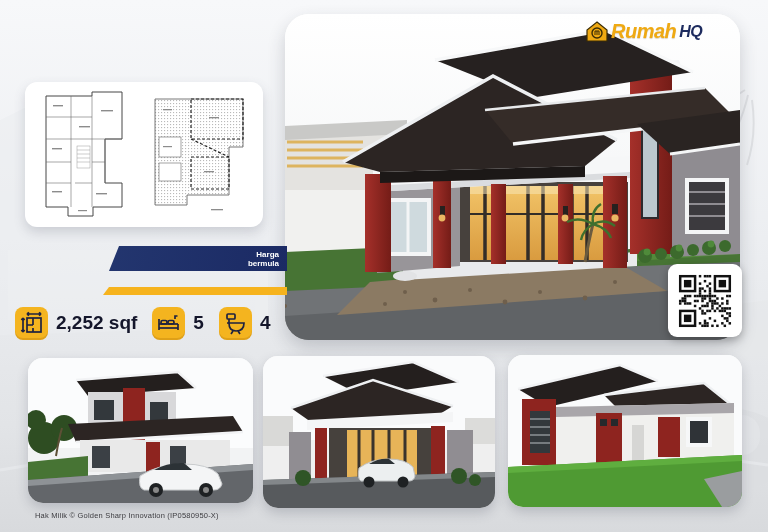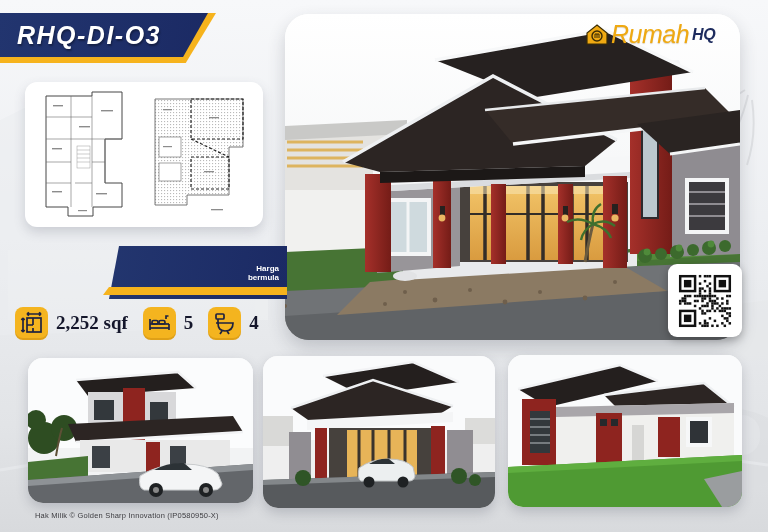--- a/index.html
+++ b/index.html
@@ -17,42 +17,42 @@
   .mb-yellow { position:absolute; left:0; top:0; width:216px; height:50px;
     background:#f6b31d; clip-path:polygon(0 0,100% 0,86% 100%,0 100%); }
   .mb-navy { position:absolute; left:0; top:0; width:208px; height:44px;
     background:linear-gradient(100deg,#22356f,#1b2a64); clip-path:polygon(0 0,100% 0,88% 100%,0 100%);
     display:flex; align-items:center; justify-content:center; }
   .mb-navy span { color:#fff; font-weight:bold; font-style:italic; font-size:25px;
     letter-spacing:1.5px; padding-right:30px; text-shadow:1px 2px 2px rgba(0,0,0,.35); }
 
   
   .brand-logo { position:absolute; left:586px; top:20px; z-index:6; display:flex; align-items:center; gap:3px; }
-  .brand-logo .w1 { color:#efa912; font-size:25px; font-weight:normal; font-style:italic; letter-spacing:-0.5px; text-shadow:0 1px 1px rgba(120,80,0,.25); }
+  .brand-logo .w1 { color:#efa912; font-size:20px; font-weight:bold; font-style:italic; letter-spacing:-0.5px; text-shadow:0 1px 1px rgba(120,80,0,.25); }
   .brand-logo .w2 { color:#1d2b5e; font-size:16px; font-weight:bold; font-style:italic; letter-spacing:-0.5px; }
 
   
   .plan-card { position:absolute; left:25px; top:82px; width:238px; height:145px;
     background:#fff; border-radius:12px; box-shadow:0 5px 12px rgba(70,75,95,.20);
     display:flex; align-items:center; justify-content:space-evenly; z-index:4; }
 
   
   .price-banner { position:absolute; left:103px; top:246px; width:184px; height:49px; z-index:6; }
-  .pb-navy { position:absolute; left:0; top:0; width:184px; height:53px;
+  .pb-navy { position:absolute; left:0; top:0; width:184px; height:25px;
     background:linear-gradient(100deg,#23366f,#1b2a64);
     clip-path:polygon(16px 0,100% 0,100% 100%,6px 100%);
     display:flex; align-items:center; justify-content:flex-end; gap:5px; padding-right:8px; }
   .pb-label { display:flex; flex-direction:column; align-items:flex-end; color:#fff;
     font-size:8px; line-height:9px; font-weight:bold; }
   .pb-amount { color:#fff; font-weight:bold; font-size:25px; letter-spacing:0; }
   .pb-yellow { position:absolute; left:0; top:41px; width:184px; height:8px;
     background:#f6b31d; clip-path:polygon(6px 0,100% 0,100% 100%,0 100%); }
 
   
-  .specs { position:absolute; left:15px; top:305px; height:36px; display:flex; align-items:center; z-index:5;font-family:Liberation Serif, serif; }
+  .specs { position:absolute; left:15px; top:305px; height:36px; display:flex; align-items:center; z-index:5; }
   .spec-icon { width:33px; height:33px; border-radius:8px; background:#f4b41f;
     box-shadow:inset 0 -2px 0 rgba(160,100,0,.25); display:flex; align-items:center; justify-content:center; }
   .spec-value { font-weight:bold; font-size:19px; color:#14162b; margin-left:8px; }
   .spec-gap { width:15px; }
 
   
   .main-image { position:absolute; left:285px; top:14px; width:455px; height:326px;
     border-radius:24px; overflow:hidden; box-shadow:0 8px 18px rgba(40,45,60,.20); z-index:3; background:#fff; }
 
   
@@ -89,26 +89,20 @@
       <path d="M745,90 q-25,15 -45,45"></path>
       <path d="M748,95 q-8,35 -28,60"></path>
       <path d="M752,100 q5,35 -5,65"></path>
     </g>
     <g stroke="#e5e7ea" stroke-width="3" fill="none">
       <path d="M0,470 L240,430"></path>
         <path d="M520,430 L768,465"></path>
     </g>
   </svg>
 
-  <div class="model-banner">
-    <div class="mb-yellow"></div>
-    <div class="mb-navy">
-      <span>RHQ-DI-O3</span>
-    </div>
-  </div>
 
   <div class="plan-card">
 
     <svg width="104" height="133" viewBox="0 0 104 133">
       <g stroke="#474747" stroke-width="1" fill="#fff">
         <path d="M11,8 H57 V4 H87 V51 H70 V95 H87 V119 H58 V128 H33 V119 H11 Z"></path>
       </g>
       <g stroke="#6b6b6b" stroke-width="0.6" fill="none">
         <line x1="11" y1="29" x2="57" y2="29"></line>
         <line x1="11" y1="51" x2="87" y2="51"></line>

